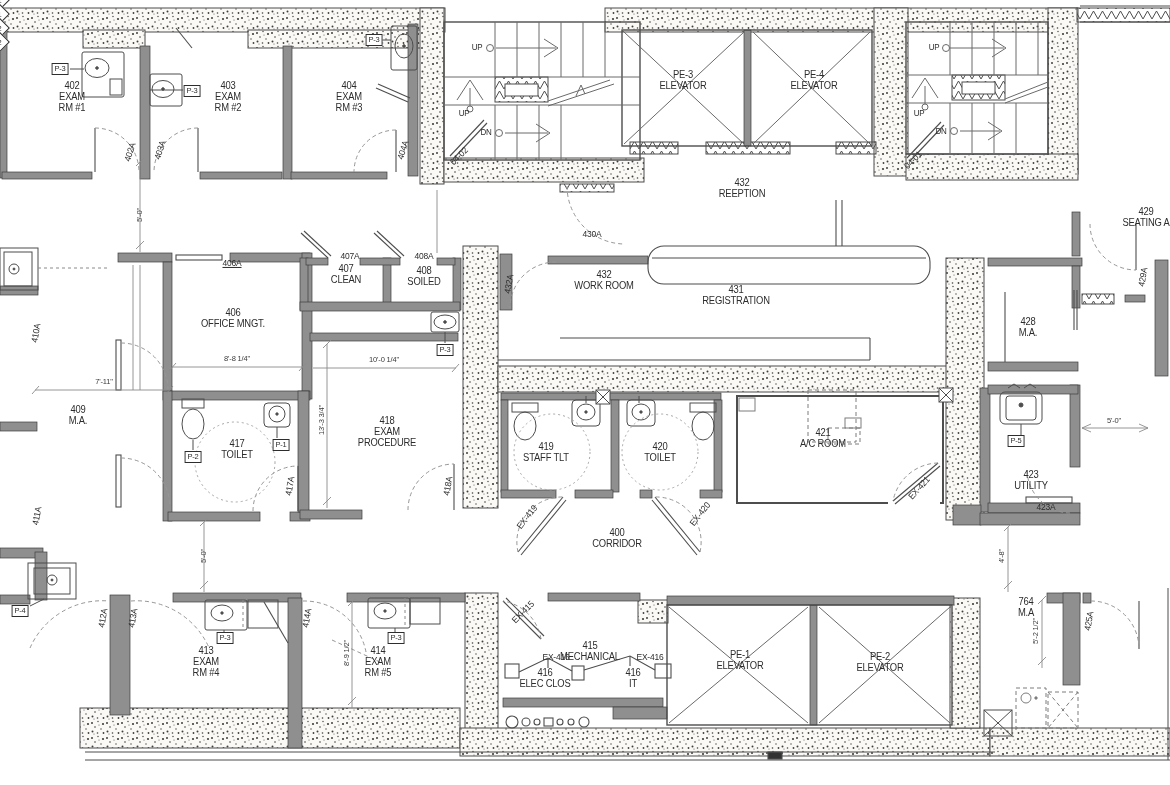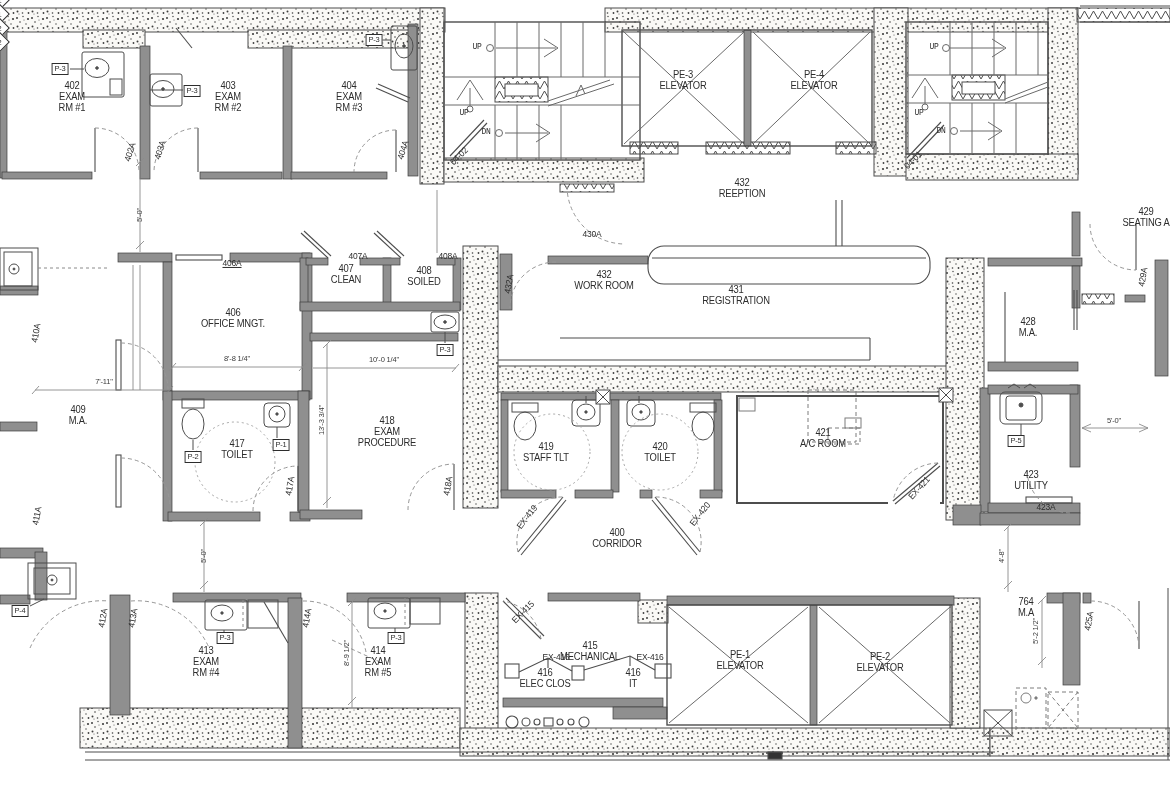--- a/index.html
+++ b/index.html
@@ -6,21 +6,21 @@
   #plan{position:relative;width:1170px;height:785px;background:#ffffff;overflow:hidden;
         font-family:"Liberation Sans",sans-serif;}
   #plan svg{position:absolute;left:0;top:0;}
   #labels{position:absolute;left:0;top:0;width:100%;height:100%;pointer-events:none;}
   .lab{position:absolute;color:#2d2d2d;white-space:pre;text-align:center;line-height:1.12;
        transform:translate(-50%,-50%) rotate(var(--r,0deg)) scaleX(.94);letter-spacing:-.2px;}
   .room{font-size:10px;}
   .door{font-size:9px;}
   .dim{font-size:8px;color:#3a3a3a;}
   .fix{font-size:8px;border:1px solid #2d2d2d;background:#fff;padding:0 2px;line-height:1.25;}
-  .stair{font-size:8.5px;font-family:Liberation Mono, monospace;}
+  .stair{font-size:8.5px;}
   .diamond{width:12px;height:12px;border:1px solid #2d2d2d;background:#fff;
            transform:translate(-50%,-50%) rotate(45deg);display:flex;align-items:center;justify-content:center;}
   .diamond span{transform:rotate(-45deg);font-size:7.5px;color:#2d2d2d;}
 </style>
 </head>
 <body>
 
 <div id="plan">
 <svg width="1170" height="785" viewBox="0 0 1170 785">
   <defs>
@@ -515,22 +515,22 @@
 ELEVATOR</div>
       <div class="lab room" style="left: 880px; top: 662px; --r: 0deg;">PE-2
 ELEVATOR</div>
       <div class="lab door" style="left: 130px; top: 152px; --r: -72deg;">402A</div>
       <div class="lab door" style="left: 160px; top: 150px; --r: -72deg;">403A</div>
       <div class="lab door" style="left: 403px; top: 150px; --r: -72deg;">404A</div>
       <div class="lab door" style="left: 459px; top: 156px; --r: -45deg;">04-02</div>
       <div class="lab door" style="left: 592px; top: 186px; margin-top: 48px; --r: 0deg;">430A</div>
       <div class="lab door" style="left: 913px; top: 160px; --r: -45deg;">04-01</div>
       <div class="lab door" style="left: 232px; top: 263px; text-decoration: underline; --r: 0deg;">406A</div>
-      <div class="lab door" style="left: 358px; top: 256px; --r: 0deg;">407A</div>
-      <div class="lab door" style="left: 448px; top: 256px; --r: 0deg;">408A</div>
+      <div class="lab door" style="left: 350px; top: 256px; --r: 0deg;">407A</div>
+      <div class="lab door" style="left: 424px; top: 256px; --r: 0deg;">408A</div>
       <div class="lab door" style="left: 509px; top: 284px; --r: -80deg;">432A</div>
       <div class="lab door" style="left: 1143px; top: 277px; --r: -80deg;">429A</div>
       <div class="lab door" style="left: 36px; top: 333px; --r: -80deg;">410A</div>
       <div class="lab door" style="left: 37px; top: 516px; --r: -80deg;">411A</div>
       <div class="lab door" style="left: 290px; top: 486px; --r: -80deg;">417A</div>
       <div class="lab door" style="left: 448px; top: 486px; --r: -80deg;">418A</div>
       <div class="lab door" style="left: 527px; top: 517px; --r: -52deg;">EX-419</div>
       <div class="lab door" style="left: 700px; top: 514px; --r: -52deg;">EX-420</div>
       <div class="lab door" style="left: 919px; top: 488px; --r: -48deg;">EX-421</div>
       <div class="lab door" style="left: 523px; top: 612px; --r: -45deg;">EX-415</div>

